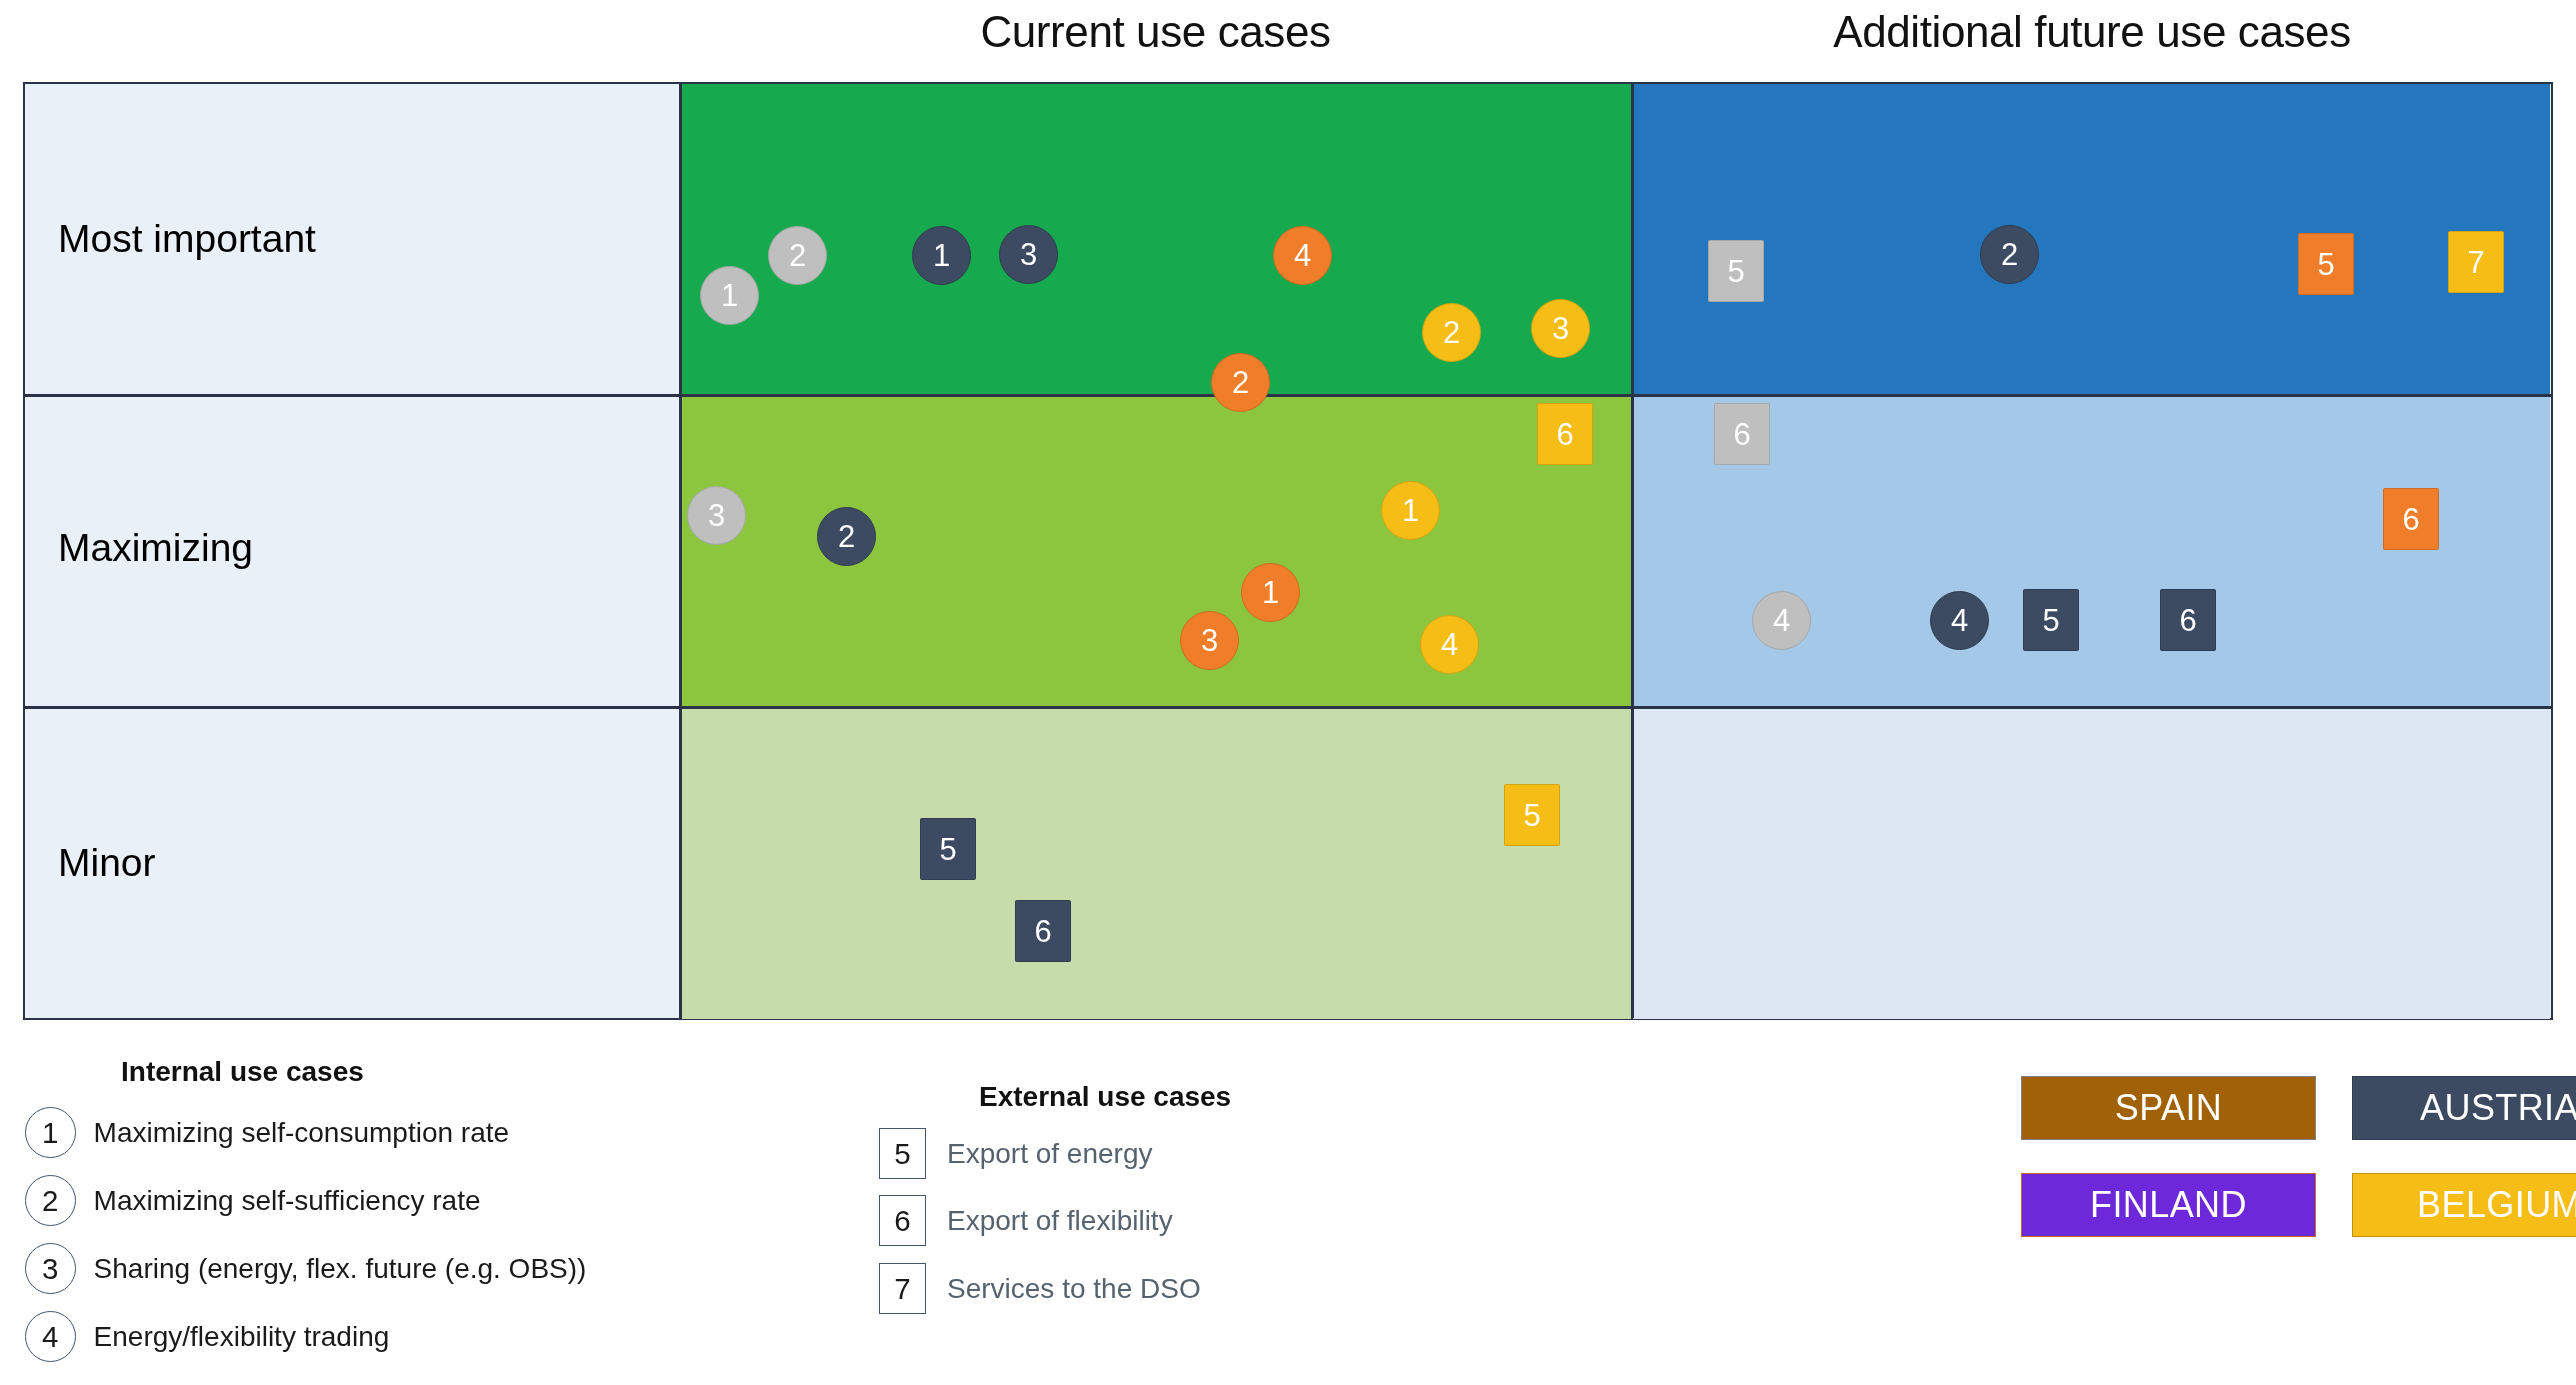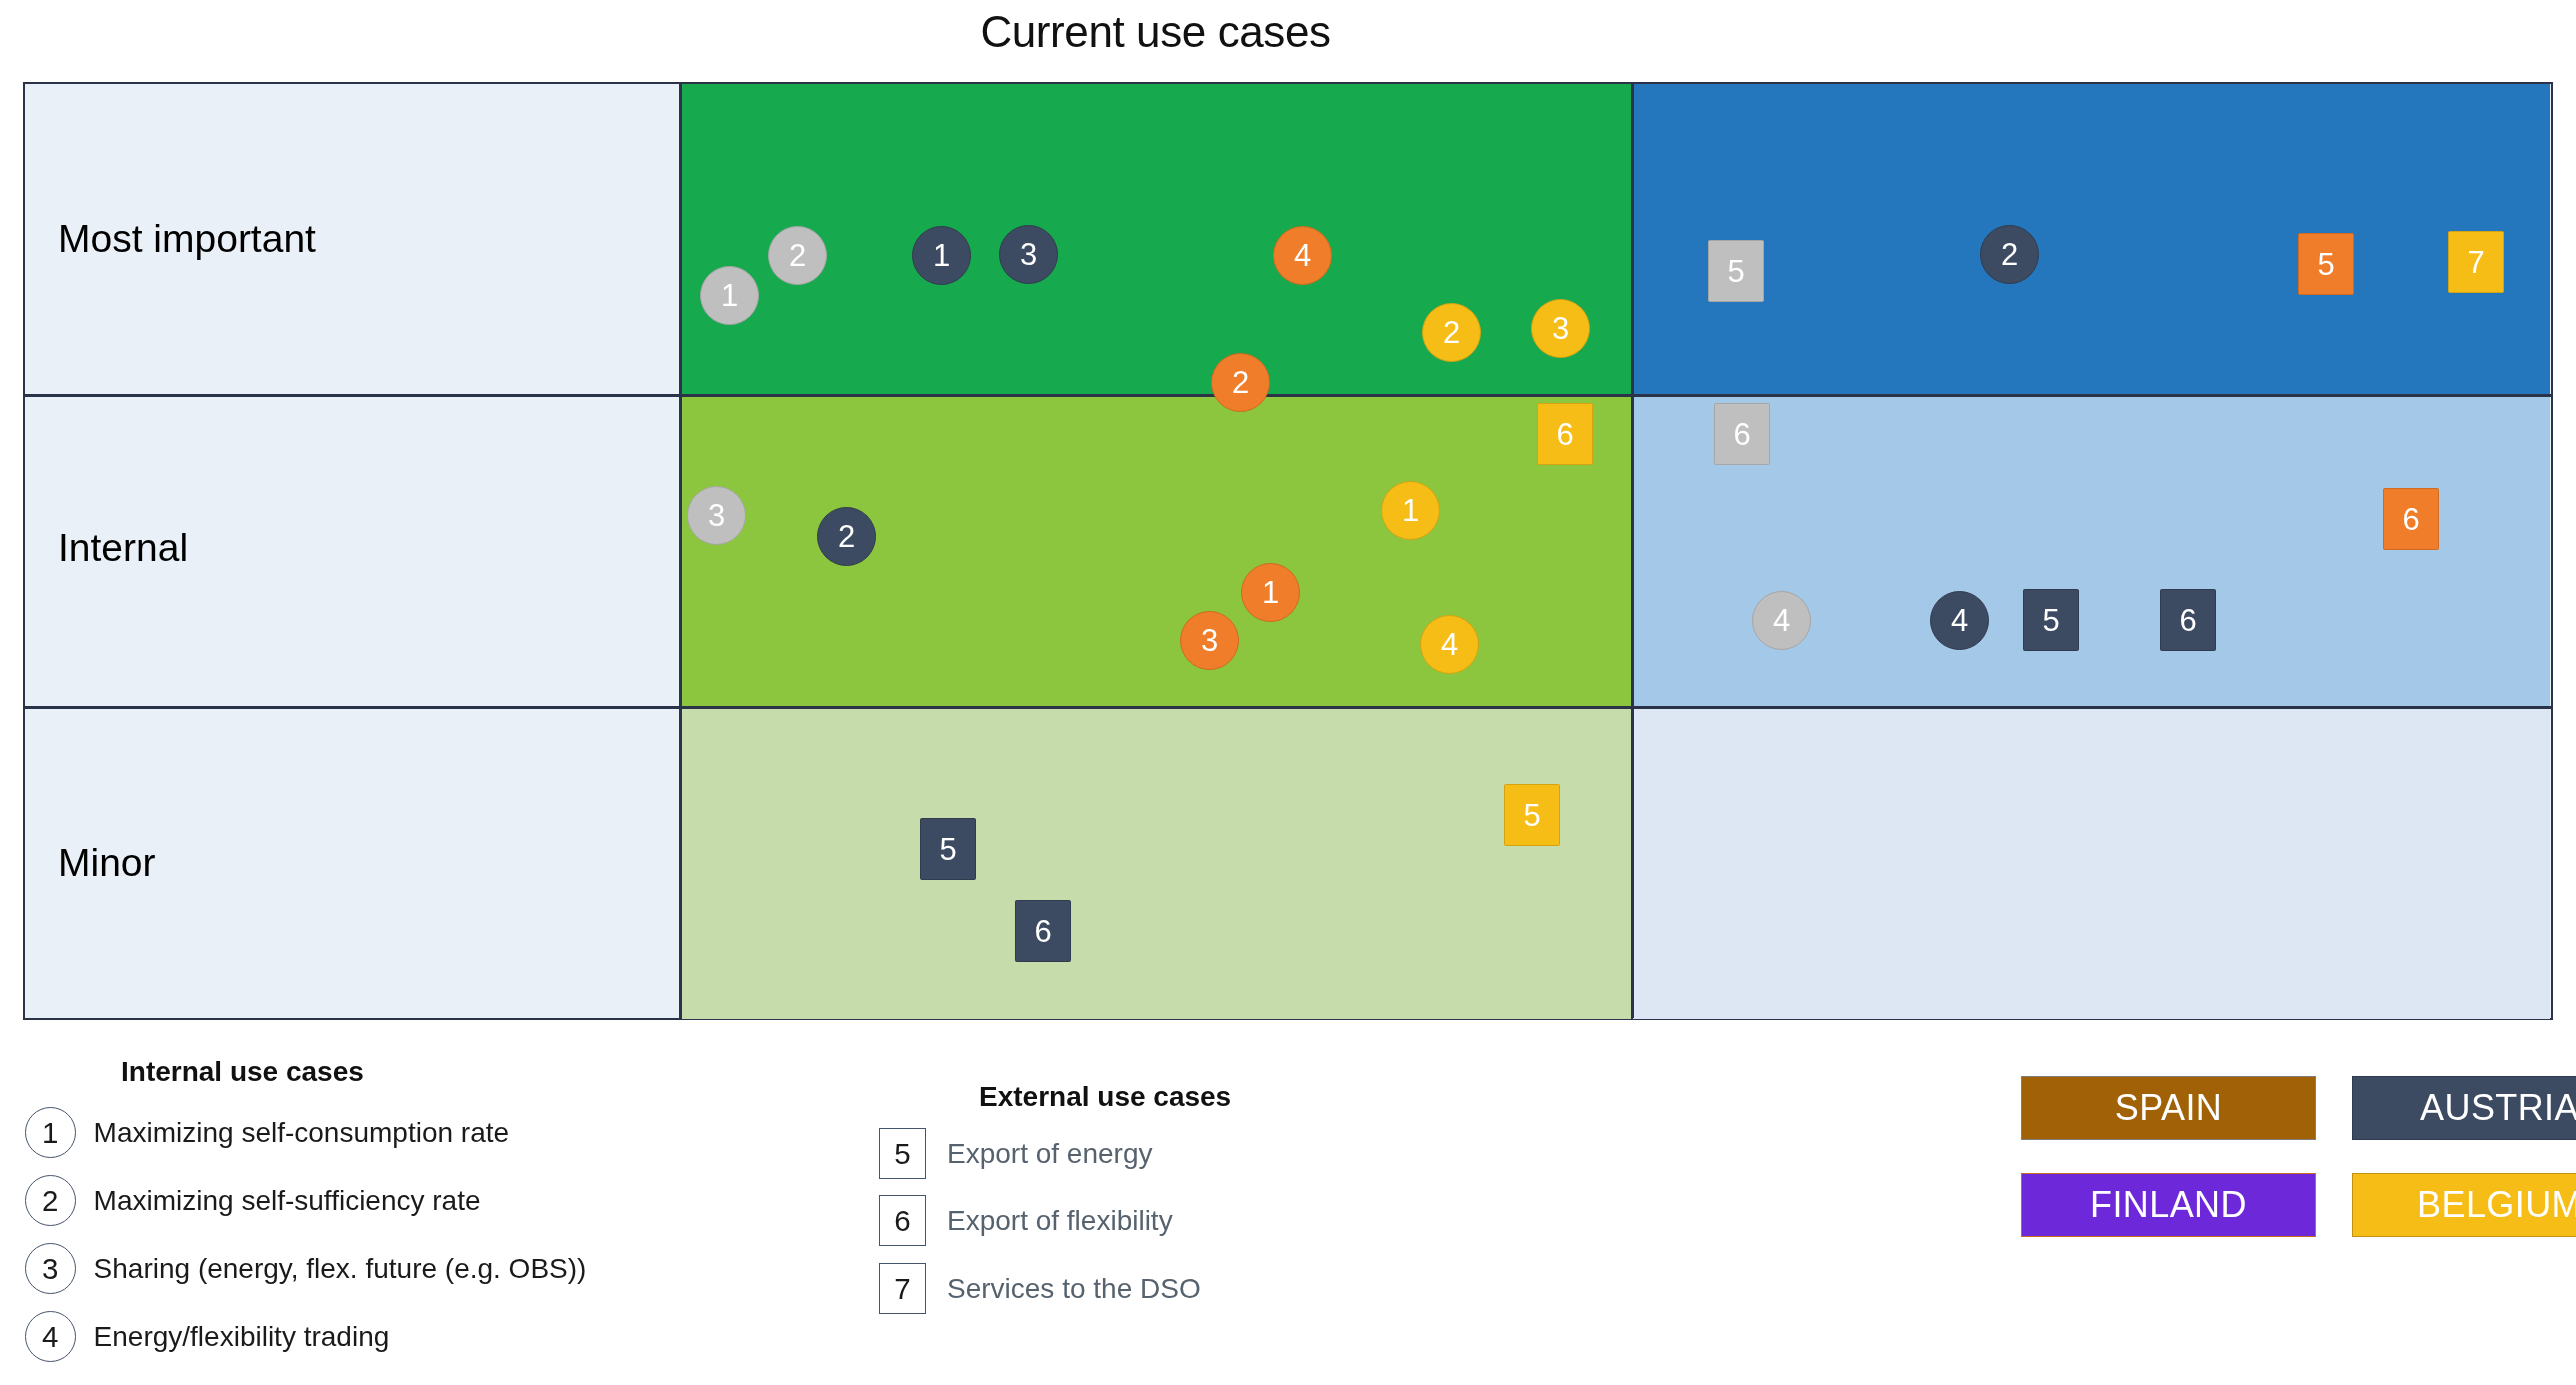--- a/index.html
+++ b/index.html
@@ -133,37 +133,38 @@
   #cty-austria{left:2352px;top:1076px;background:#3c4a62;border:1.6px solid #2e3a4e;}
   #cty-finland{left:2021px;top:1173px;background:#6d28d9;border:1.6px solid #c96a22;}
   #cty-belgium{left:2352px;top:1173px;background:#f5bd16;border:1.6px solid #bf9311;}
 </style>
 </head>
 <body>
 
 <div id="stage">
 
   <div class="col-header" id="hdr-current">Current use cases</div>
+  <div class="col-header" id="hdr-future">Additional future use cases</div>
 
   <div id="grid">
 
     <div class="panel" id="panel-g1"></div>
     <div class="panel" id="panel-g2"></div>
     <div class="panel" id="panel-g3"></div>
     <div class="panel" id="panel-b1"></div>
     <div class="panel" id="panel-b2"></div>
     <div class="panel" id="panel-b3"></div>
 
     <div class="rowline" id="rowline1"></div>
     <div class="rowline" id="rowline2"></div>
     <div class="vline" id="vline-left"></div>
     <div class="vline" id="vline-mid"></div>
 
     <div class="row-label" id="lbl-most">Most important</div>
-    <div class="row-label" id="lbl-imp">Internal</div>
+    <div class="row-label" id="lbl-imp">Maximizing</div>
     <div class="row-label" id="lbl-minor">Minor</div>
 
     <div id="markers">
         <div class="marker circle c-spain" style="left: 743px; top: 142px;">2</div>
         <div class="marker circle c-spain" style="left: 675px; top: 182px;">1</div>
         <div class="marker circle c-austria" style="left: 887px; top: 142px;">1</div>
         <div class="marker circle c-austria" style="left: 974px; top: 141px;">3</div>
         <div class="marker circle c-finland" style="left: 1248px; top: 142px;">4</div>
         <div class="marker circle c-finland" style="left: 1186px; top: 269px;">2</div>
         <div class="marker circle c-belgium" style="left: 1397px; top: 219px;">2</div>

